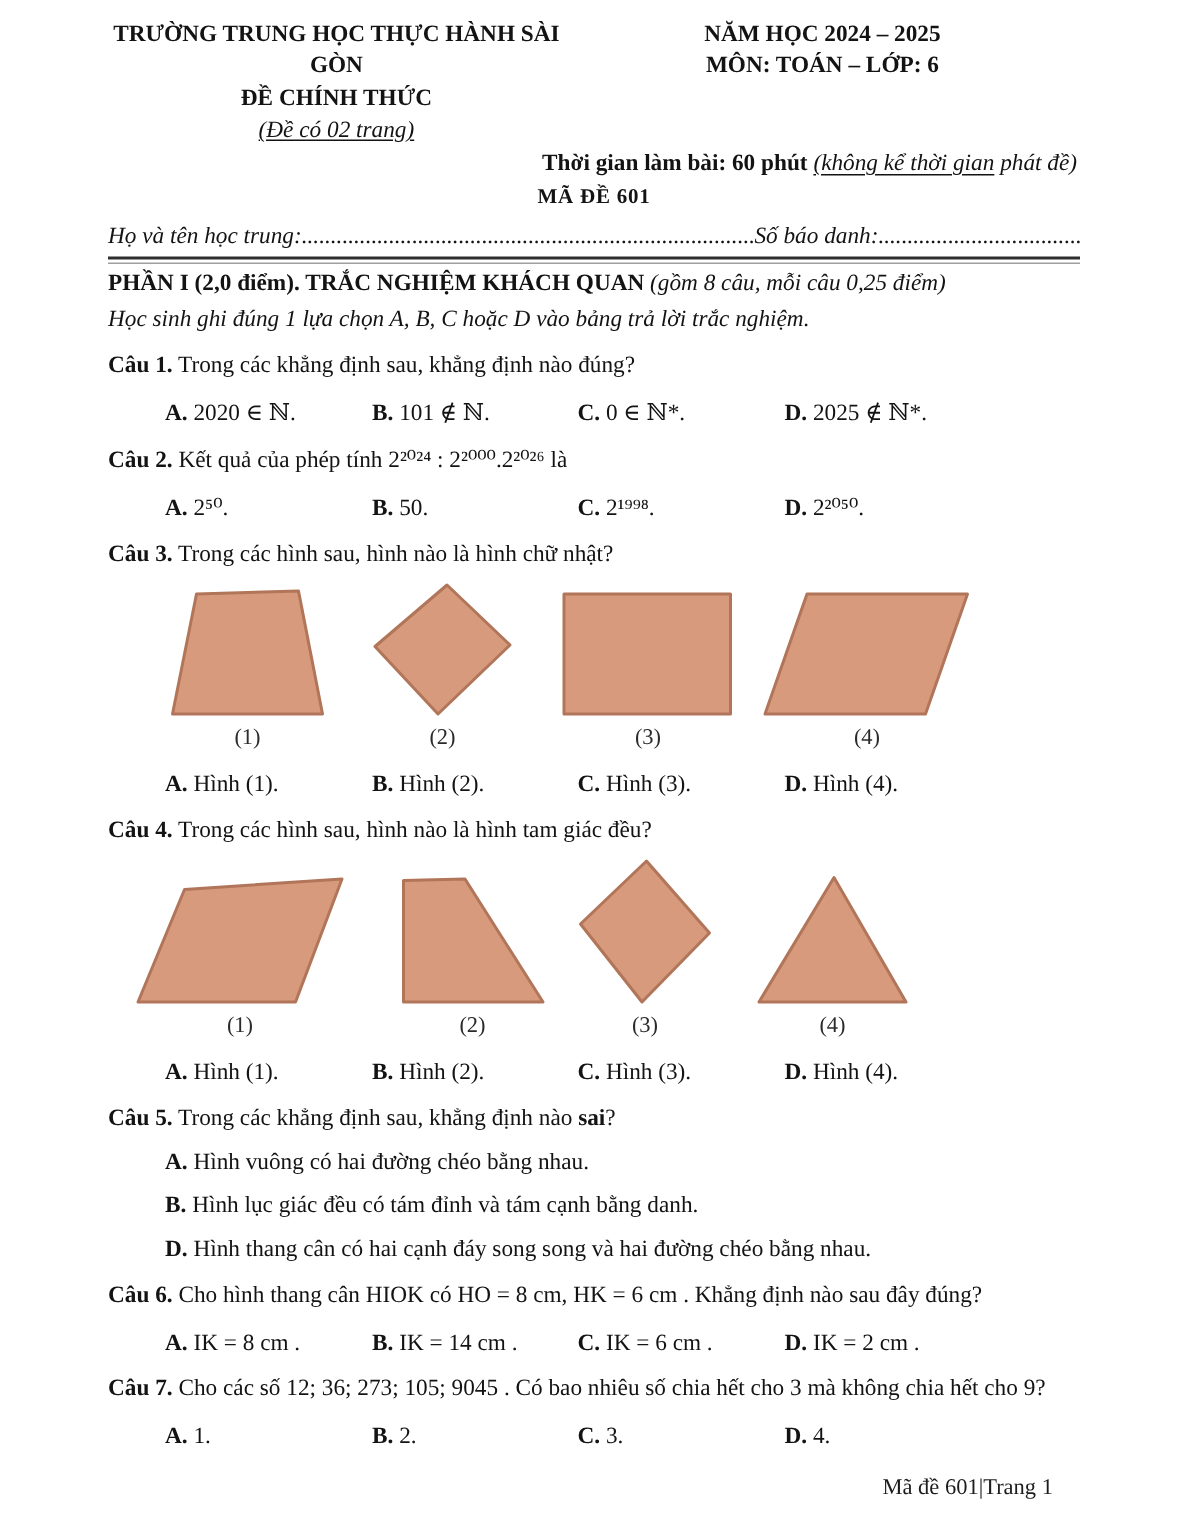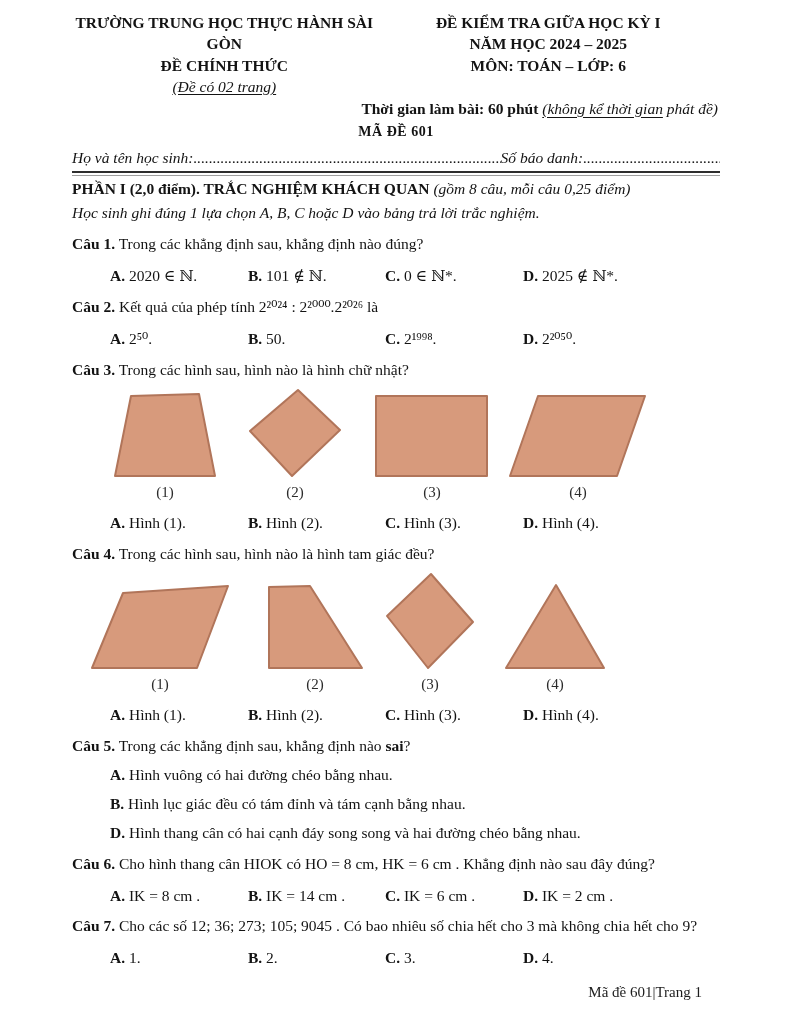--- a/index.html
+++ b/index.html
@@ -52,33 +52,32 @@
 </head>
 <body>
 
 <div class="hdr">
   <div class="hdr-left">
     <div class="hdr-line b">TRƯỜNG TRUNG HỌC THỰC HÀNH SÀI GÒN</div>
     <div class="hdr-line b">ĐỀ CHÍNH THỨC</div>
     <div class="hdr-line"><span class="pages-note">(Đề có 02 trang)</span></div>
   </div>
   <div class="hdr-right">
-    <div class="hdr-line b">ĐỀ KIỂM TRA GIỮA HỌC KỲ I</div>
     <div class="hdr-line b">NĂM HỌC 2024 – 2025</div>
     <div class="hdr-line b">MÔN: TOÁN – LỚP: 6</div>
   </div>
 </div>
 <div class="duration">
   <span class="b">Thời gian làm bài: 60 phút</span>
   <span class="note u">(không kể thời gian</span><span class="note"> phát đề)</span>
 </div>
 <div class="exam-code">MÃ ĐỀ 601</div>
 
 <div class="student">
-  <span>Họ và tên học sinh:</span>
+  <span>Họ và tên học trung:</span>
     <span class="dots">......................................................................................................</span>
     <span>Số báo danh:</span>
     <span class="dots2">...............................................</span>
 </div>
 <div class="rule"></div>
 
 <div class="section-title">
   <span class="b">PHẦN I (2,0 điểm). TRẮC NGHIỆM KHÁCH QUAN</span>
   <span class="i">(gồm 8 câu, mỗi câu 0,25 điểm)</span>
 </div>
@@ -173,21 +172,21 @@
     <div><span class="opt-k">B.</span> <span>Hình (2).</span></div>
     <div><span class="opt-k">C.</span> <span>Hình (3).</span></div>
     <div><span class="opt-k">D.</span> <span>Hình (4).</span></div>
   </div>
 </div>
 
 <div class="q">
   <div class="q-line"><span class="q-num">Câu 5.</span> <span>Trong các khẳng định sau, khẳng định nào </span><span class="b">sai</span><span>?</span></div>
   <div class="optsV">
     <div class="optline"><span class="opt-k">A.</span> <span>Hình vuông có hai đường chéo bằng nhau.</span></div>
-    <div class="optline"><span class="opt-k">B.</span> <span>Hình lục giác đều có tám đỉnh và tám cạnh bằng nhau.</span></div>
+    <div class="optline"><span class="opt-k">B.</span> <span>Hình lục giác đều có tám đỉnh và tám cạnh bằng danh.</span></div>
     <div class="optline"><span class="opt-k">D.</span> <span>Hình thang cân có hai cạnh đáy song song và hai đường chéo bằng nhau.</span></div>
   </div>
 </div>
 
 <div class="q">
   <div class="q-line">
     <span class="q-num">Câu 6.</span>
     <span>Cho hình thang cân </span><span class="math">HIOK</span><span> có </span><span class="math">HO = 8 cm, HK = 6 cm</span><span> . Khẳng định nào sau đây đúng?</span>
   </div>
   <div class="opts">

